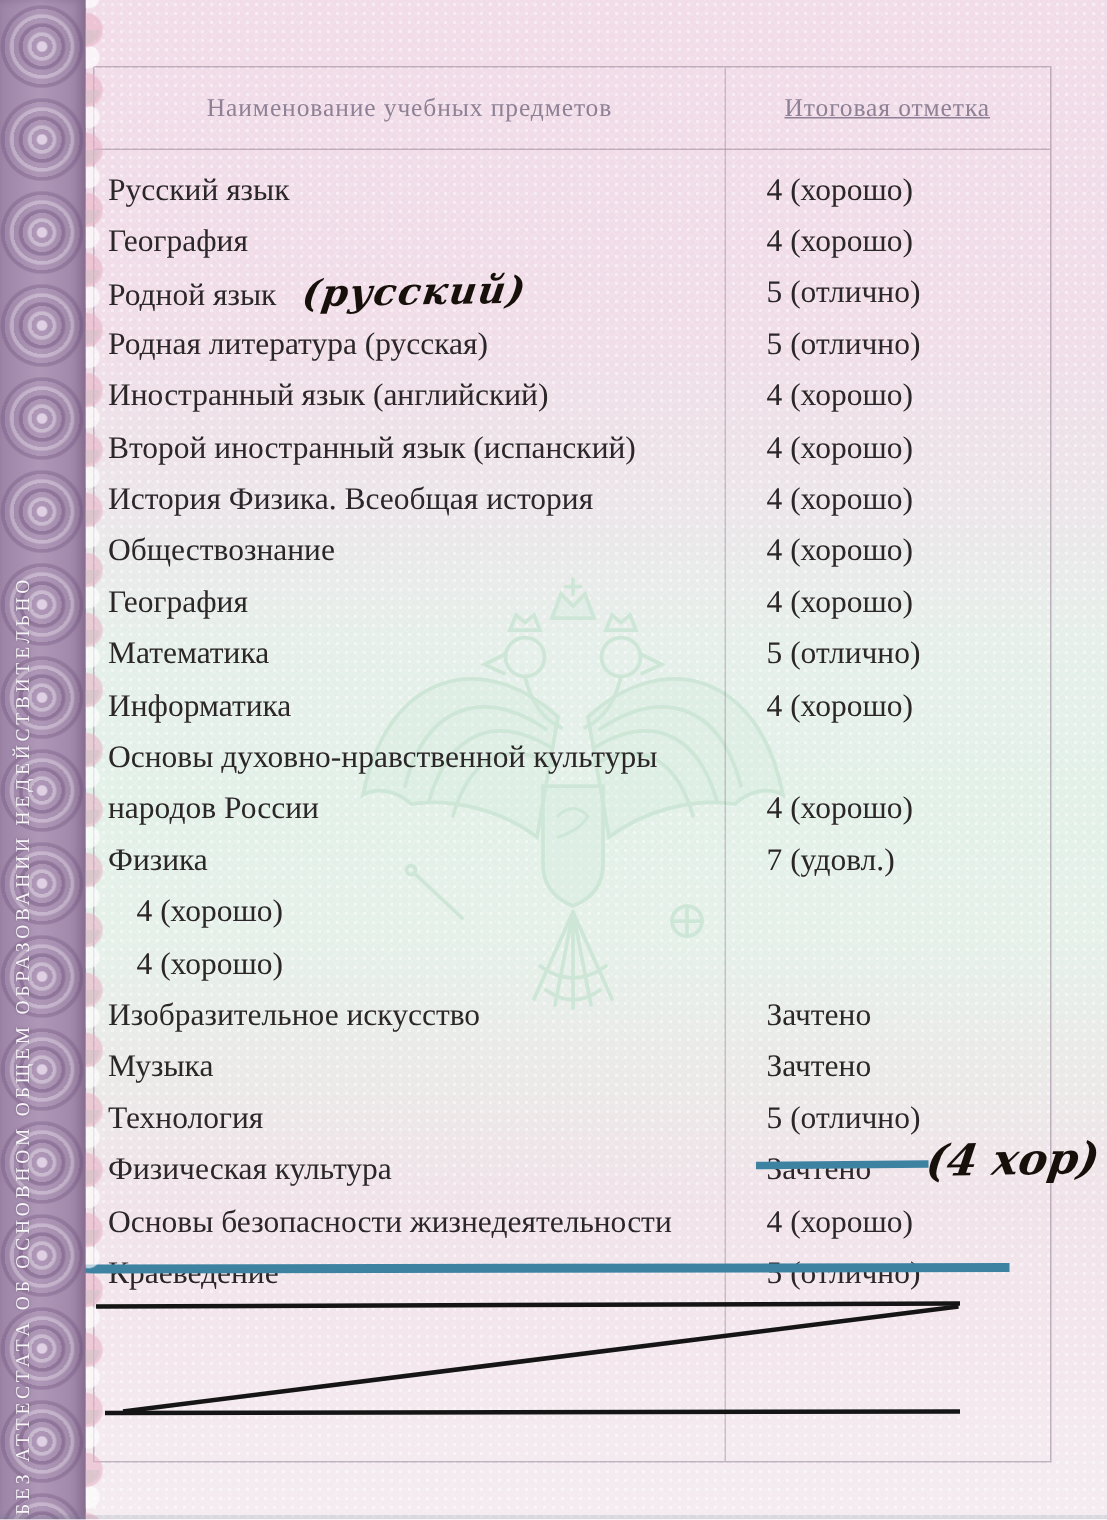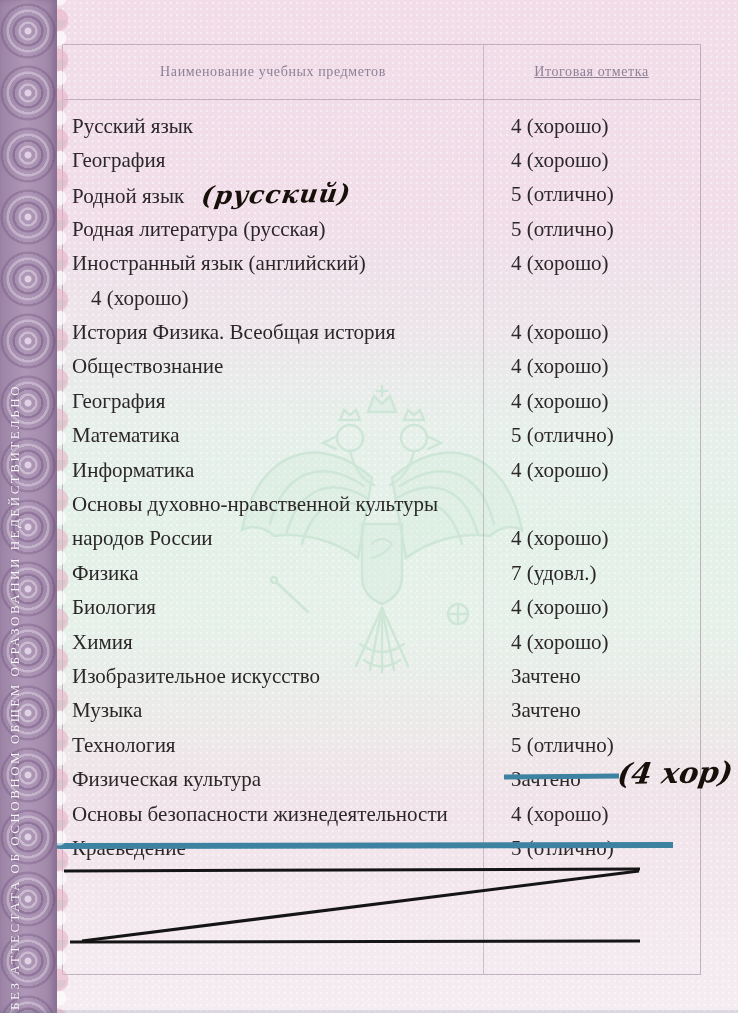--- a/index.html
+++ b/index.html
@@ -63,21 +63,21 @@
     position:absolute;left:62px;top:44px;width:637px;height:929px;z-index:3;
     border:1px solid rgba(151,130,152,.55);
   }
   .col-divider{
     position:absolute;left:420px;top:0;bottom:0;width:1px;
     background:rgba(151,130,152,.45);
   }
   .thead{
     display:flex;height:54px;
     border-bottom:1px solid rgba(151,130,152,.55);
-    color:#8e8095;font-size:14px;letter-spacing:.6px;
+    color:#8e8095;font-size:17px;letter-spacing:.6px;
   }
   .th-subject{width:420px;display:flex;align-items:center;justify-content:center;}
   .th-grade{flex:1;display:flex;align-items:center;justify-content:center;text-decoration:underline;}
   .rows{margin-top:9px;}
   .row{display:flex;height:34.4px;align-items:center;color:#2b2628;font-size:21px;}
   .cell-subject{width:420px;padding-left:9px;box-sizing:border-box;white-space:nowrap;overflow:visible;}
   .cell-grade{padding-left:28px;white-space:nowrap;}
   .hand{
     font-family:"DejaVu Serif",serif;font-style:italic;font-weight:bold;
     color:#17100a;display:inline-block;transform:skewX(-9deg) rotate(-1deg);
@@ -170,20 +170,21 @@
       </div>
       <div class="row">
         <div class="cell-subject">Родная литература (русская)</div>
         <div class="cell-grade">5 (отлично)</div>
       </div>
       <div class="row">
         <div class="cell-subject">Иностранный язык (английский)</div>
         <div class="cell-grade">4 (хорошо)</div>
       </div>
       <div class="row">
+        <div class="cell-subject">Второй иностранный язык (испанский)</div>
         <div class="cell-grade">4 (хорошо)</div>
       </div>
       <div class="row">
         <div class="cell-subject">История Физика. Всеобщая история</div>
         <div class="cell-grade">4 (хорошо)</div>
       </div>
       <div class="row">
         <div class="cell-subject">Обществознание</div>
         <div class="cell-grade">4 (хорошо)</div>
       </div>
@@ -205,25 +206,23 @@
       </div>
       <div class="row">
         <div class="cell-subject">народов России</div>
         <div class="cell-grade">4 (хорошо)</div>
       </div>
       <div class="row">
         <div class="cell-subject">Физика</div>
         <div class="cell-grade">7 (удовл.)</div>
       </div>
       <div class="row">
-        <div class="cell-subject">Биология</div>
-        <div class="cell-grade">4 (хорошо)</div>
-      </div>
-      <div class="row">
-        <div class="cell-subject">Химия</div>
+        <div class="cell-grade">4 (хорошо)</div>
+      </div>
+      <div class="row">
         <div class="cell-grade">4 (хорошо)</div>
       </div>
       <div class="row">
         <div class="cell-subject">Изобразительное искусство</div>
         <div class="cell-grade">Зачтено</div>
       </div>
       <div class="row">
         <div class="cell-subject">Музыка</div>
         <div class="cell-grade">Зачтено</div>
       </div>

